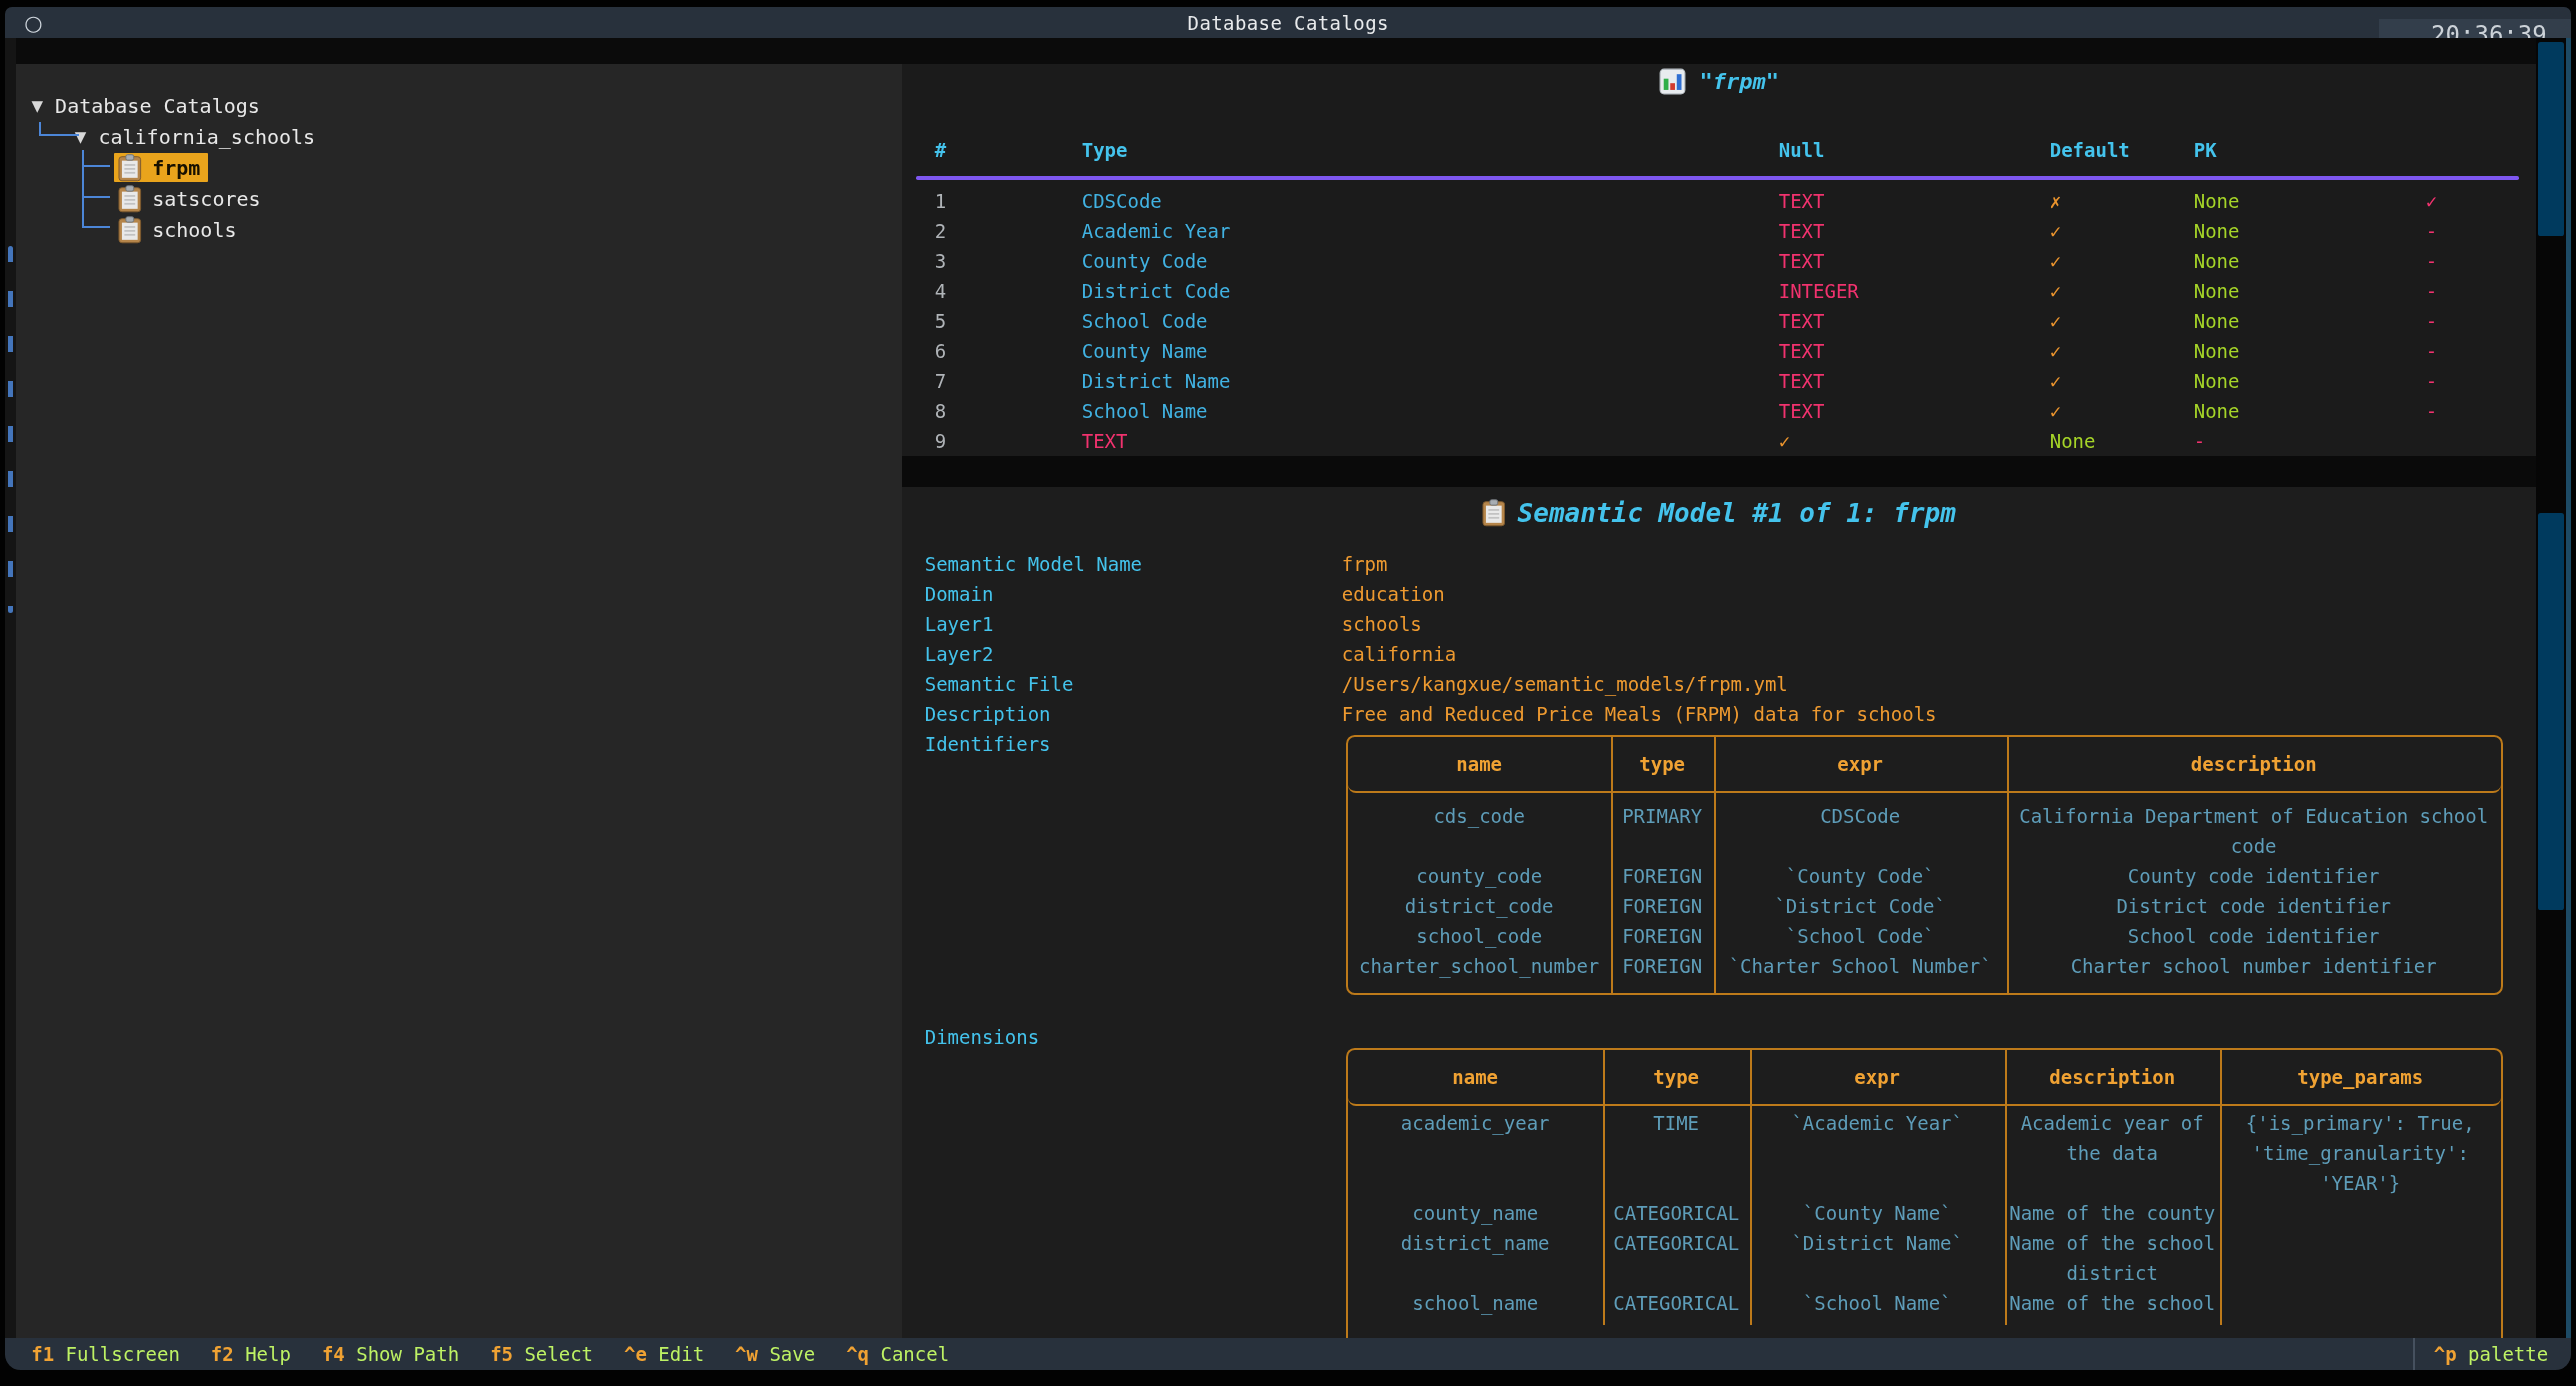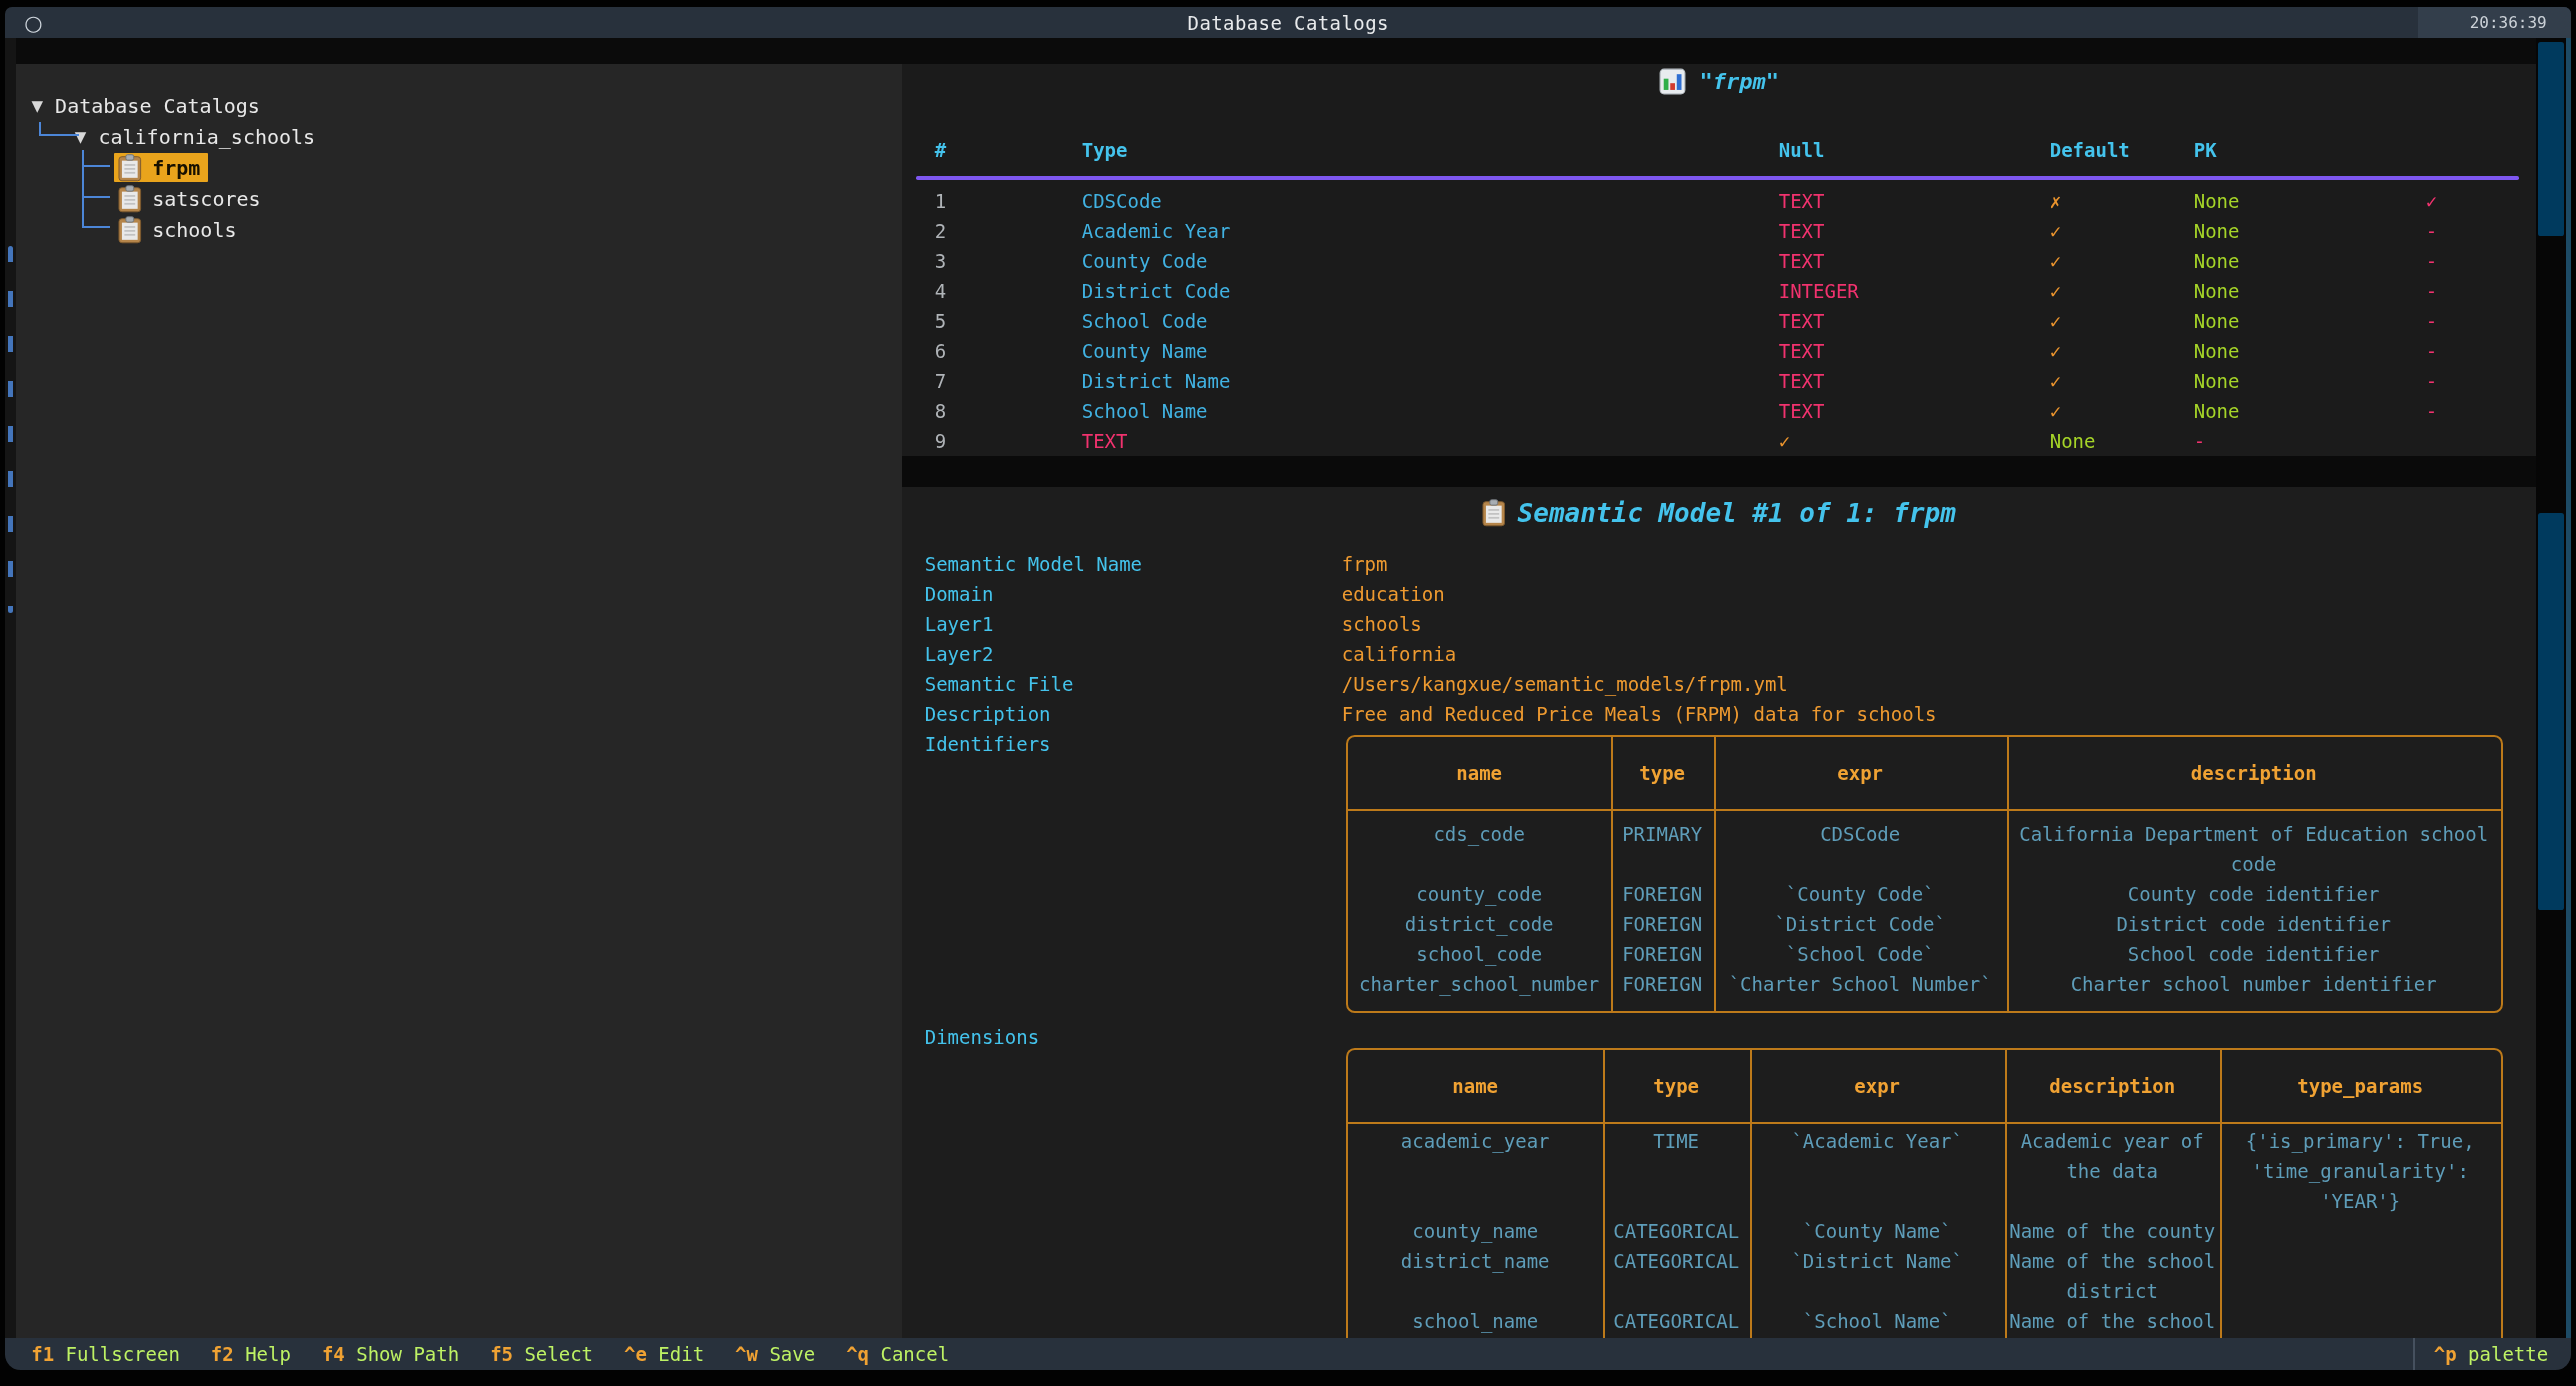--- a/index.html
+++ b/index.html
@@ -14,22 +14,22 @@
   html,body{width:2576px;height:1386px;background:#020202;overflow:hidden;
     font-family:"DejaVu Sans Mono","Liberation Mono",monospace;font-size:19px;color:var(--txt);}
   .window{position:absolute;left:5.2px;top:7px;width:2566px;height:1363px;display:flex;
     flex-direction:column;background:#0c0c0c;border-radius:7px 7px 15.7px 15.7px;overflow:hidden;}
 
   
   .titlebar{height:31px;background:var(--bar-bg);display:flex;align-items:center;position:relative;flex:none;}
   .win-circle{position:absolute;left:19px;top:0;height:31px;display:flex;align-items:center;
     color:#cfd6dd;font-size:21px;font-family:"DejaVu Sans",sans-serif;}
   .tb-title{flex:1;text-align:center;color:#e8eaec;letter-spacing:0.4px;}
-  .tb-clock{position:absolute;right:0;top:0;height:31px;display:flex;align-items:center;
-    padding:0 24.5px 0 52px;background:var(--bar-bg2);color:#ccd2d8;font-size:16px;}
+  .tb-clock{position:absolute;right:0;top:12px;height:31px;display:flex;align-items:center;
+    padding:0 24.5px 0 52px;background:var(--bar-bg2);color:#ccd2d8;font-size:24px;}
 
   
   .content{flex:1;display:flex;background:#0b0b0b;position:relative;min-height:0;}
   .edge-left{width:10.5px;background:#151515;position:relative;flex:none;}
   .edge-left::after{content:"";position:absolute;left:2.6px;top:208px;width:5.2px;height:367px;
     border-radius:2.6px;opacity:.85;
     background:repeating-linear-gradient(180deg,var(--guide) 0 15.7px,transparent 15.7px 45px);}
   .tree{width:886px;margin-top:26px;background:var(--tree-bg);position:relative;flex:none;
     padding-top:26px;font-size:20px;}
   .trow{height:31px;display:flex;align-items:center;white-space:nowrap;}
@@ -71,22 +71,22 @@
   .sem-heading{display:flex;justify-content:center;align-items:center;gap:12.2px;margin-top:10.5px;height:31px;}
   .sem-heading .ttl{color:var(--cyan);font-weight:bold;font-style:italic;font-size:26px;}
   .kv{position:absolute;left:23px;top:62px;}
   .kv-row{display:flex;line-height:30px;}
   .kv-lbl{width:417px;color:var(--cyan);flex:none;}
   .kv-val{color:var(--oval);white-space:pre;}
   .sec-lbl{position:absolute;left:23px;color:var(--cyan);line-height:30px;}
 
   .stable{position:absolute;width:1157px;border:2.6px solid var(--tborder);border-radius:8.7px;background:transparent;}
   .stable .inner{position:relative;}
-  .shead{height:74px;align-items:center;border-bottom:2.6px solid var(--tborder);
-    color:var(--thead);font-weight:bold;}
+  .shead{height:56px;align-items:center;border-bottom:2.6px solid var(--tborder);
+    color:var(--thead);font-weight:bold;border-radius:8px;}
   .srow{display:grid;}
   .srow>span{display:block;text-align:center;line-height:30px;padding:0 3.5px;color:var(--cell);}
   .shead>span{color:var(--thead);}
   .idgrid{grid-template-columns:263px 103px 293px 1fr;}
   .dimgrid{grid-template-columns:255px 147px 255px 215px 1fr;}
   .tbody-id{padding:7.9px 0 12.2px;}
   .tbody-dim{padding:1.7px 0 7px;}
   .vline{position:absolute;top:0;bottom:0;width:2.6px;background:var(--tborder);}
   .idtable{left:444px;top:248px;}
   .dimtable{left:444px;top:561px;height:786px;border-bottom:none;border-radius:8.7px 8.7px 0 0;}

